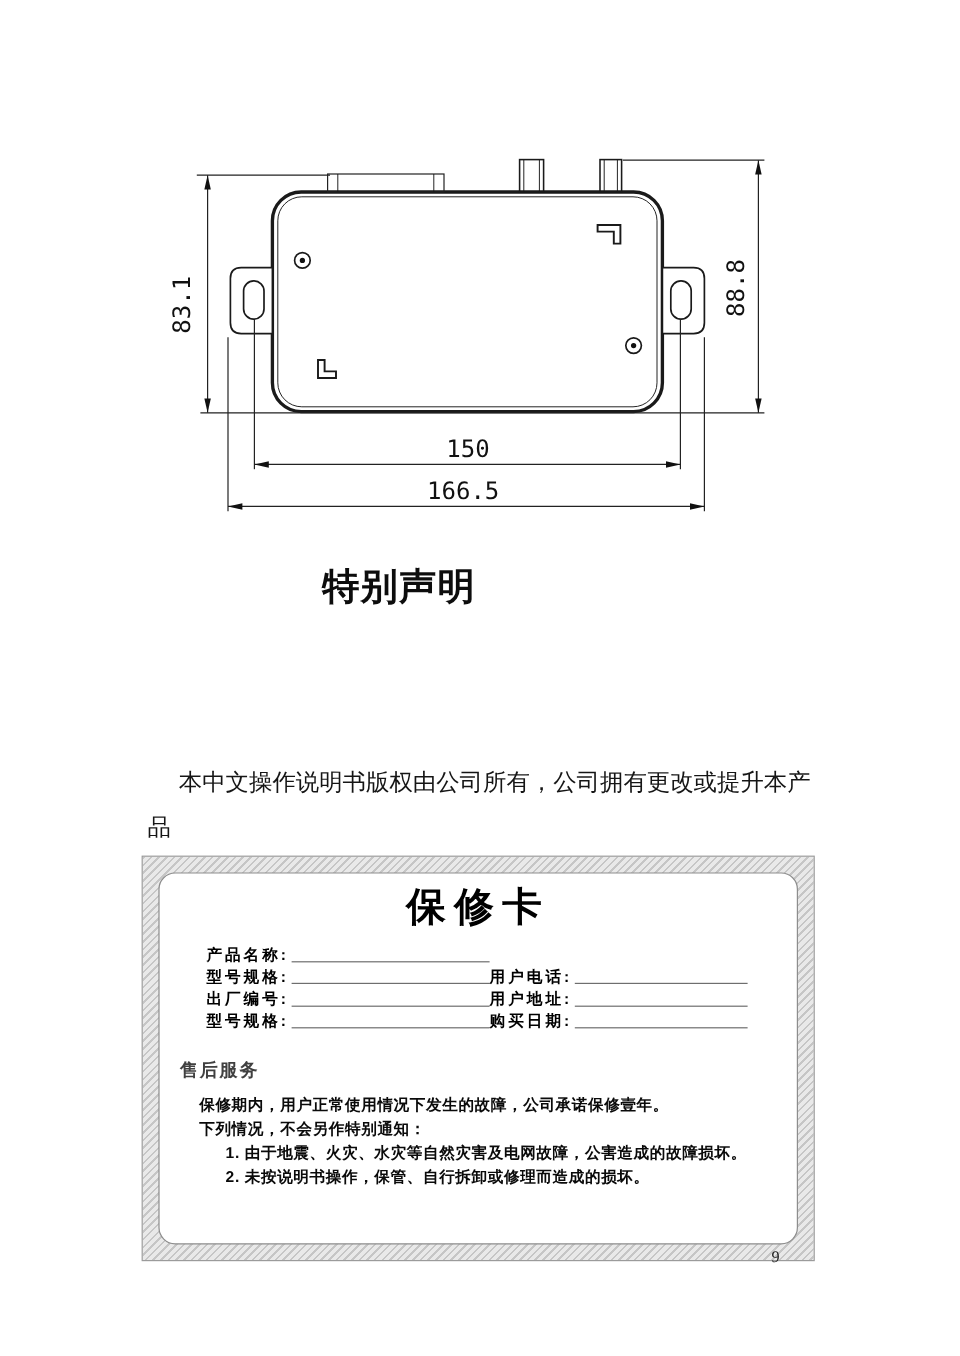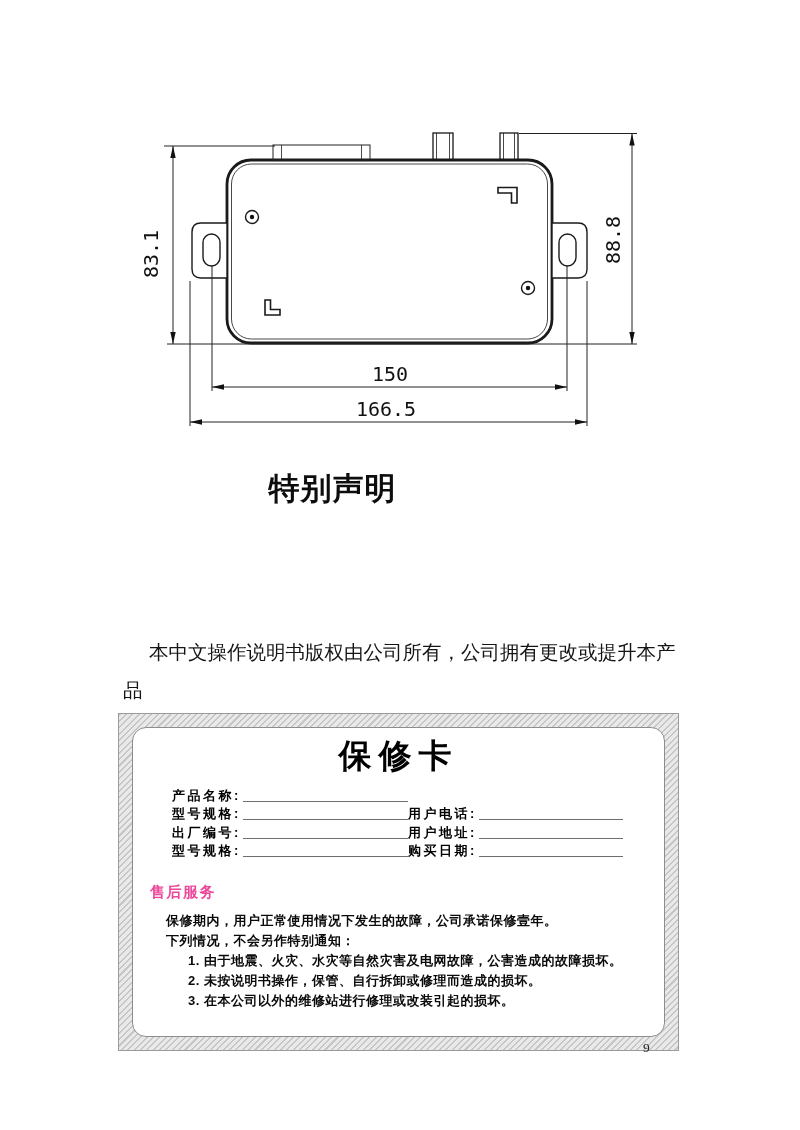--- a/index.html
+++ b/index.html
@@ -217,26 +217,25 @@
             <span class="fline"></span>
           </div>
           <div class="ffield fright">
             <span class="flabel">购买日期:</span>
             <span class="fline"></span>
           </div>
         </div>
       </div>
 
       <div class="svc">
-        <div class="svc-head" style="color: #ec4899;">售后服务</div>
+        <div class="svc-head" style="color: #404040;">售后服务</div>
         <div class="svc-line">保修期内，用户正常使用情况下发生的故障，公司承诺保修壹年。</div>
         <div class="svc-line">下列情况，不会另作特别通知：</div>
         <div class="svc-line item">1. 由于地震、火灾、水灾等自然灾害及电网故障，公害造成的故障损坏。</div>
         <div class="svc-line item">2. 未按说明书操作，保管、自行拆卸或修理而造成的损坏。</div>
-        <div class="svc-line item">3. 在本公司以外的维修站进行修理或改装引起的损坏。</div>
       </div>
 
     </div>
   </div>
 
   <div class="page-num">9</div>
 
 </div>
 
 </body></html>

